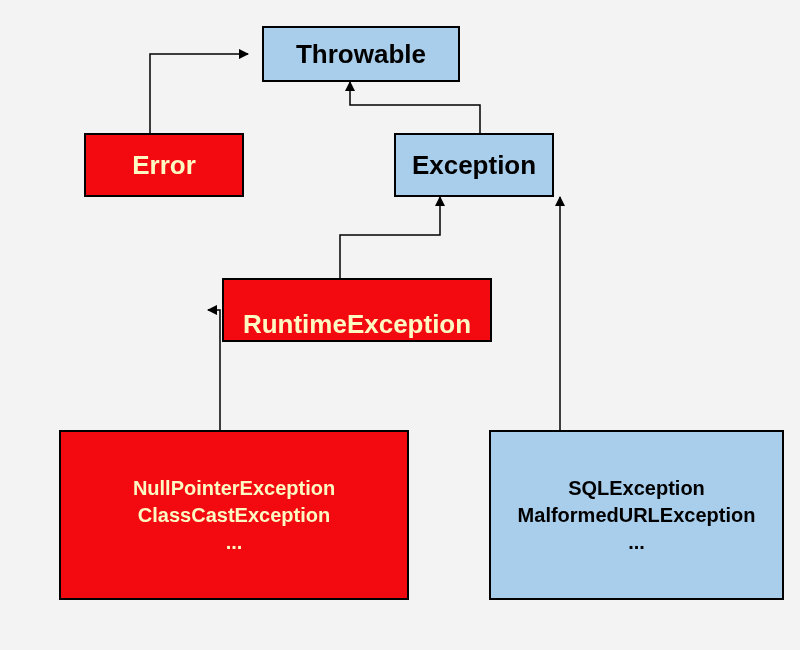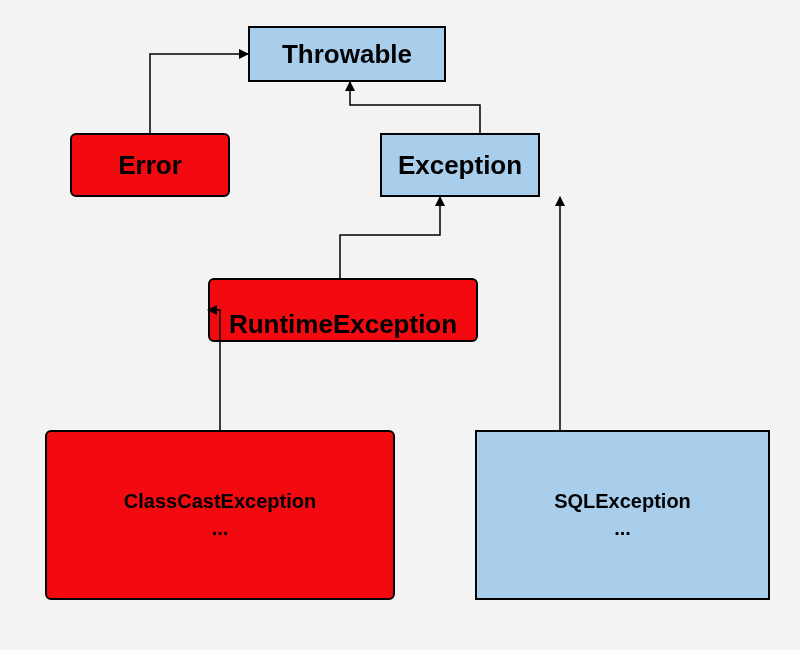--- a/index.html
+++ b/index.html
@@ -15,29 +15,29 @@
   .box {
     position: absolute;
     border: 2px solid #000;
     display: flex;
     flex-direction: column;
     align-items: center;
     justify-content: center;
     font-weight: bold;
     text-align: center;
     box-sizing: border-box;
+    margin-left: 14px;
   }
   .blue {
     background: #a8ceec;
     color: #000;
   }
   .red {
     background: #f30a10;
-    color: #000000;
-    border-radius: 6px;
+    color: #fef9c3;
   }
   .main {
     font-size: 26px;
   }
   .sub {
     font-size: 20px;
     line-height: 1.35;
     padding: 12px 10px;
   }
   svg.connectors {
@@ -61,26 +61,28 @@
 
 <div class="box blue main" style="left:380px; top:133px; width:160px; height:64px;">
   <span>Exception</span>
 </div>
 
 <div class="box red main" style="left:208px; top:278px; width:270px; height:64px;justify-content:flex-end;">
   <span>RuntimeException</span>
 </div>
 
 <div class="box red sub" style="left:45px; top:430px; width:350px; height:170px;">
+  <span>NullPointerException</span>
   <span>ClassCastException</span>
   <span>...</span>
 </div>
 
 <div class="box blue sub" style="left:475px; top:430px; width:295px; height:170px;">
   <span>SQLException</span>
+  <span>MalformedURLException</span>
   <span>...</span>
 </div>
 
 <svg class="connectors">
   <defs>
     <marker id="arrow" viewBox="0 0 10 10" refX="9" refY="5" markerWidth="7" markerHeight="7" orient="auto-start-reverse">
       <path d="M 0 0 L 10 5 L 0 10 z" fill="#000"></path>
     </marker>
   </defs>
 

